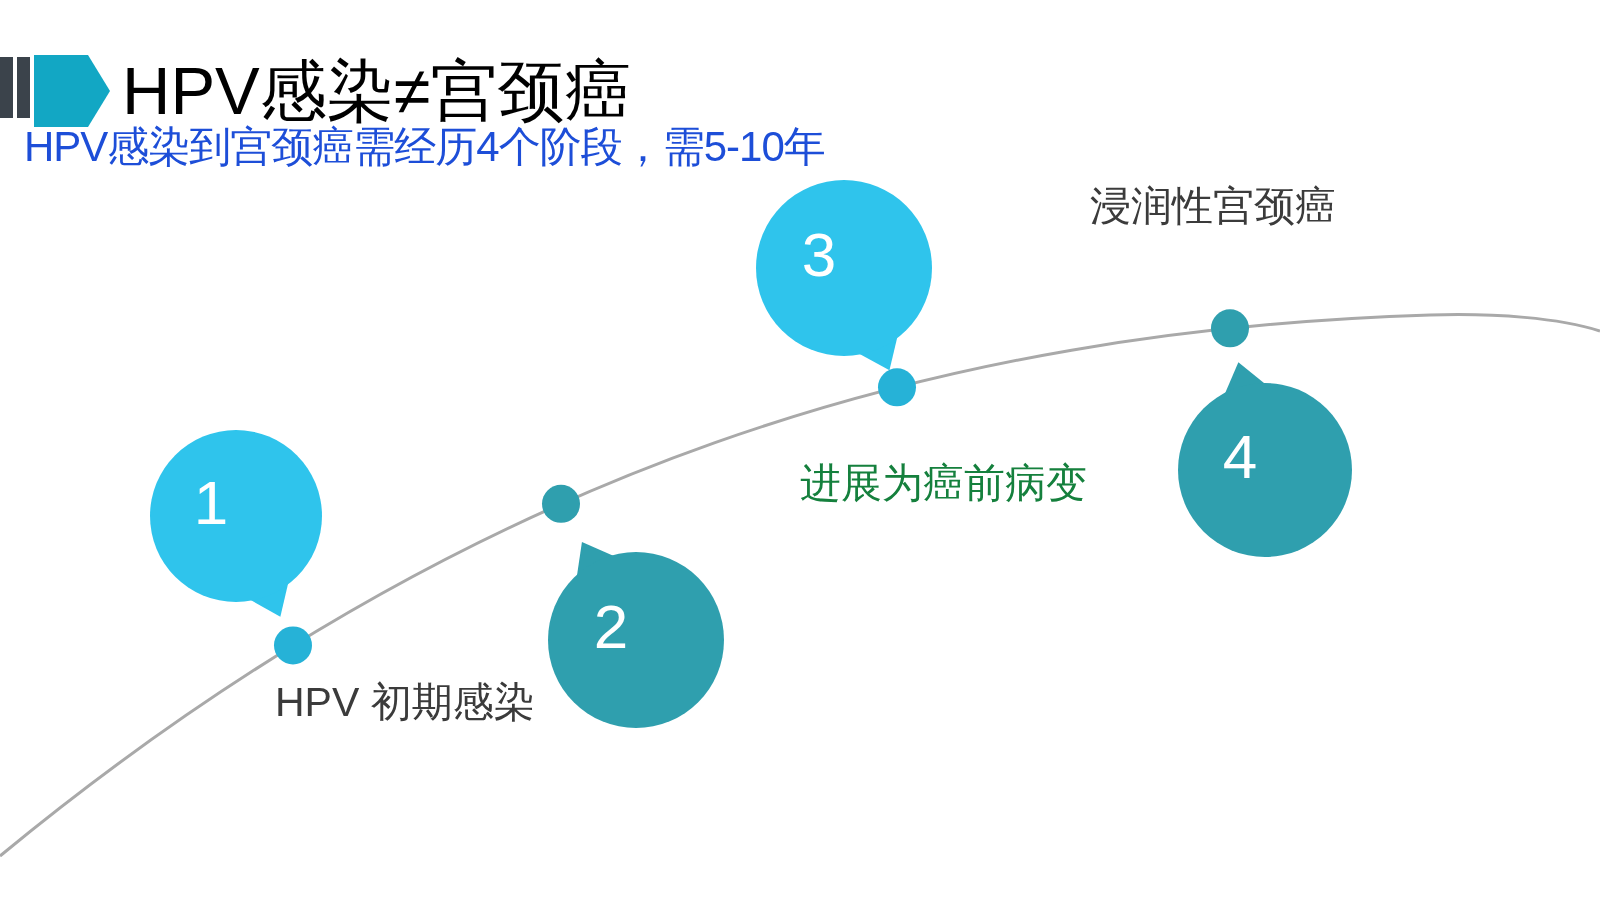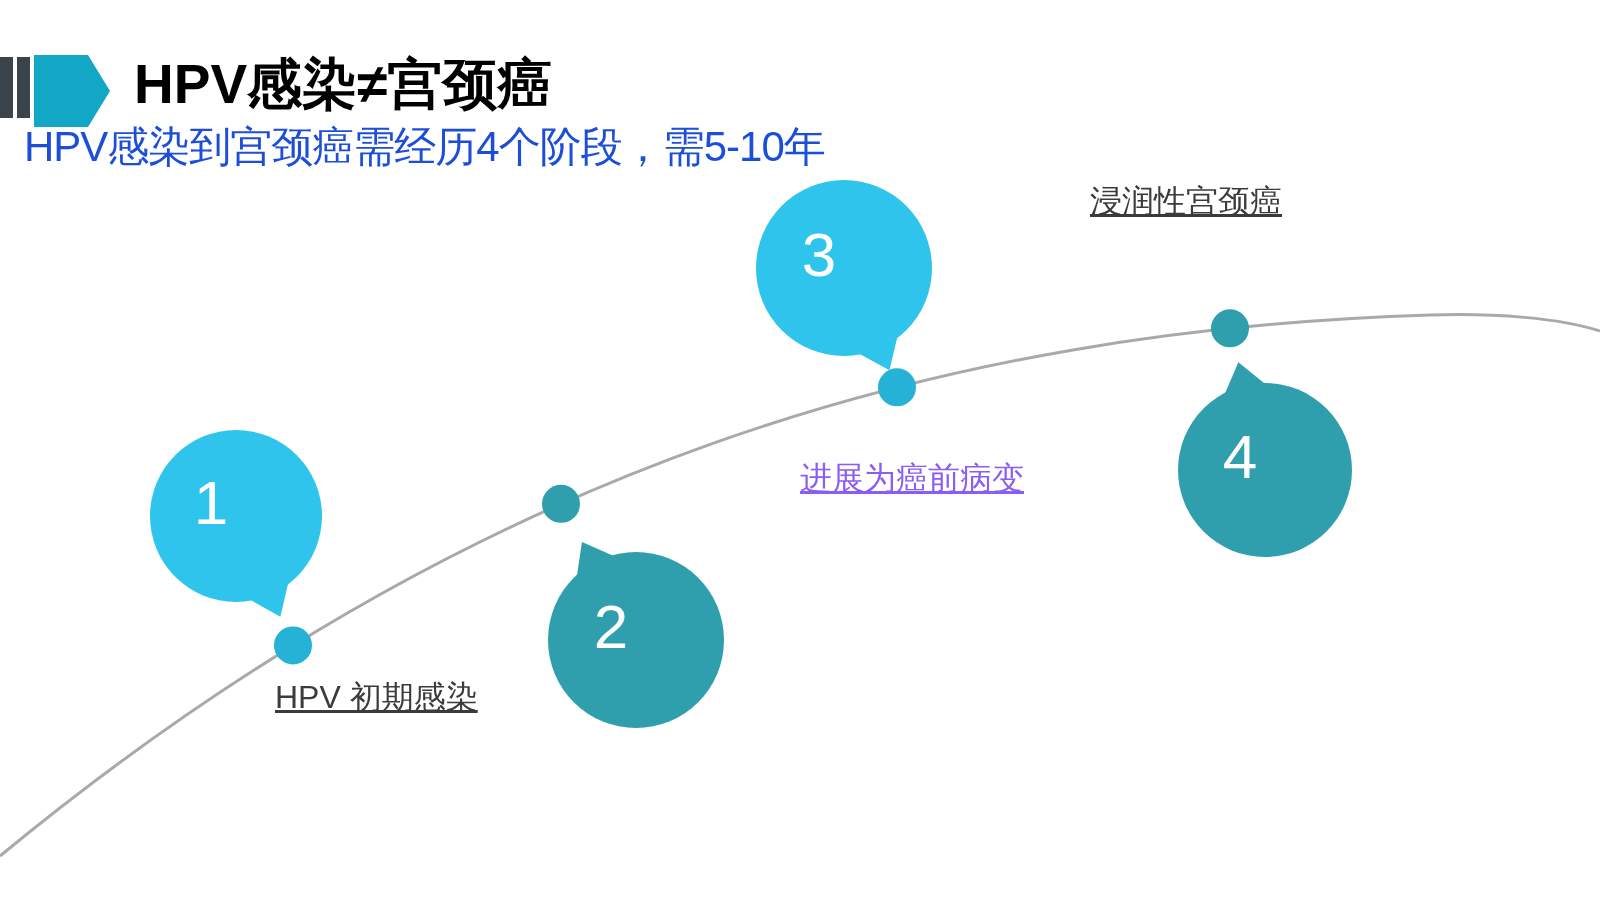--- a/index.html
+++ b/index.html
@@ -4,29 +4,29 @@
 <style>
   html,body{margin:0;padding:0;}
   body{
     width:1600px;height:900px;background:#ffffff;overflow:hidden;position:relative;
     font-family:"Liberation Sans","DejaVu Sans",sans-serif;
   }
   .slide{position:absolute;left:0;top:0;width:1600px;height:900px;}
   #diagram-svg{position:absolute;left:0;top:0;width:1600px;height:900px;}
   #hdr-svg{position:absolute;left:0;top:55px;width:115px;height:72px;}
   .page-title{
-    position:absolute;left:134px;top:54px;font-size:55px;font-weight:bold;
+    position:absolute;left:122px;top:54px;font-size:67px;font-weight:normal;
     color:#000000;letter-spacing:0px;white-space:nowrap;line-height:1.1;
   }
   .page-subtitle{
     position:absolute;left:24px;top:124px;font-size:42px;font-weight:normal;
     color:#1d4ed8;white-space:nowrap;line-height:1.1;letter-spacing:-1px;
   }
   .stage-label{
-    position:absolute;font-size:32px;color:#3b3b3b;white-space:nowrap;line-height:1.1;text-decoration:underline;
+    position:absolute;font-size:41px;color:#3b3b3b;white-space:nowrap;line-height:1.1;
   }
   .num{font-family:"Liberation Sans","DejaVu Sans",sans-serif;font-weight:normal;}
 </style>
 </head>
 <body>
 
 <div class="slide">
 
   <svg id="diagram-svg" viewBox="0 0 1600 900">
     <path id="curve-path" fill="none" d="M 0 856 C 480 460 950 330 1430 315 C 1495 313 1560 318 1600 331" stroke="#a9a9a9" stroke-width="3"></path>
@@ -63,16 +63,16 @@
   <svg id="hdr-svg" viewBox="0 0 115 72">
     <rect class="hdr-bar" x="0" y="2" width="13" height="61" fill="#3b434b"></rect>
     <rect class="hdr-bar" x="17" y="2" width="13" height="61" fill="#3b434b"></rect>
     <polygon id="hdr-arrow" points="34,0 88,0 110,36 88,72 34,72" fill="#12a7c4"></polygon>
   </svg>
 
   <div class="page-title">HPV感染≠宫颈癌</div>
   <div class="page-subtitle">HPV感染到宫颈癌需经历4个阶段，需5-10年</div>
 
   <div class="stage-label" style="left: 275px; top: 680px; color: rgb(59, 59, 59);">HPV 初期感染</div>
-  <div class="stage-label" style="left: 800px; top: 461px; color: #8b5cf6;">进展为癌前病变</div>
+  <div class="stage-label" style="left: 800px; top: 461px; color: #15803d;">进展为癌前病变</div>
   <div class="stage-label" style="left: 1090px; top: 184px; color: rgb(59, 59, 59);">浸润性宫颈癌</div>
 
 </div>
 
 </body></html>

